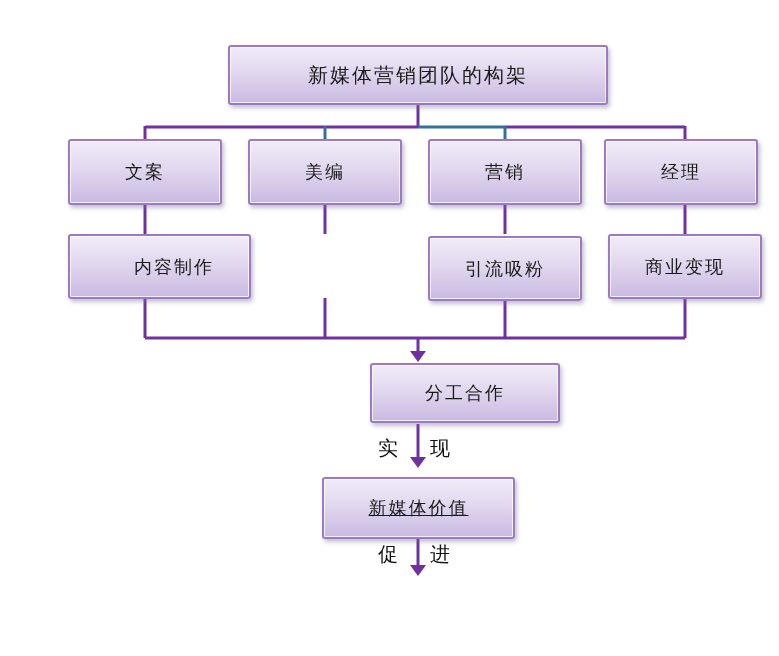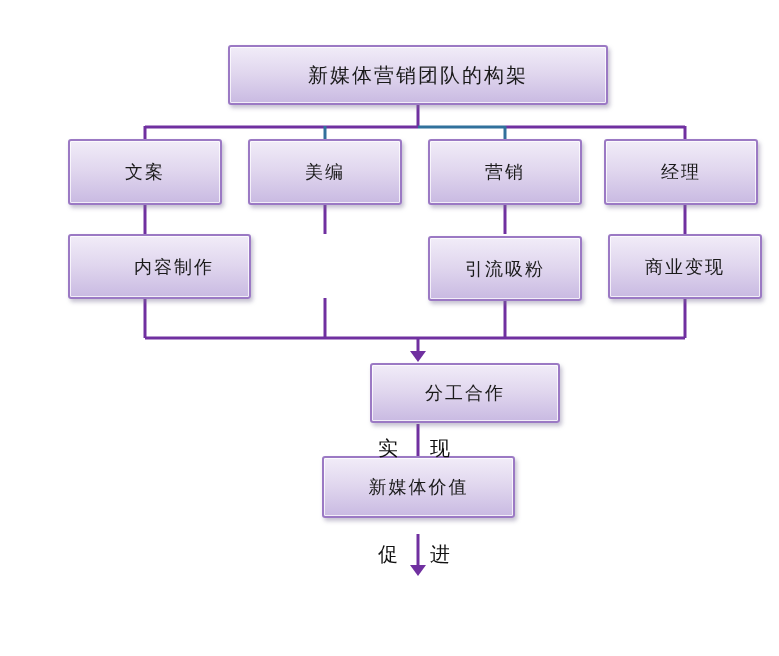--- a/index.html
+++ b/index.html
@@ -76,19 +76,19 @@
 
   <div class="node" style="left:68px;top:234px;width:150px;height:61px;padding-left:29px;">内容制作</div>
   <div class="node" style="left:428px;top:236px;width:150px;height:61px;">引流吸粉</div>
   <div class="node" style="left:608px;top:234px;width:150px;height:61px;">商业变现</div>
 
   <div class="node" style="left:322px;top:363px;width:186px;height:56px;margin-left:48px;">分工合作</div>
 
   <span class="flow-label" style="left:376px;top:437px;">实</span>
   <span class="flow-label" style="left:428px;top:437px;">现</span>
 
-  <div class="node" style="left:322px;top:456px;width:189px;height:58px;">新媒体价值</div>
+  <div class="node" style="left:322px;top:477px;width:189px;height:58px;text-decoration:underline;">新媒体价值</div>
 
   <span class="flow-label" style="left:376px;top:543px;">促</span>
   <span class="flow-label" style="left:428px;top:543px;">进</span>
 
 
 </div>
 
 </body></html>

